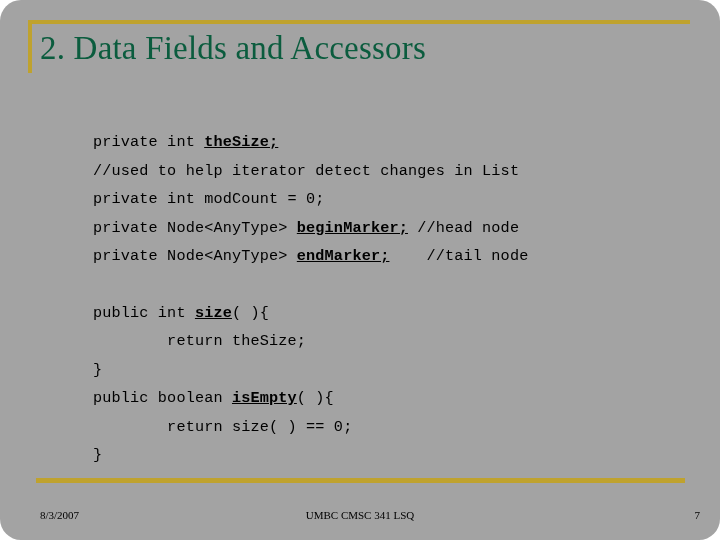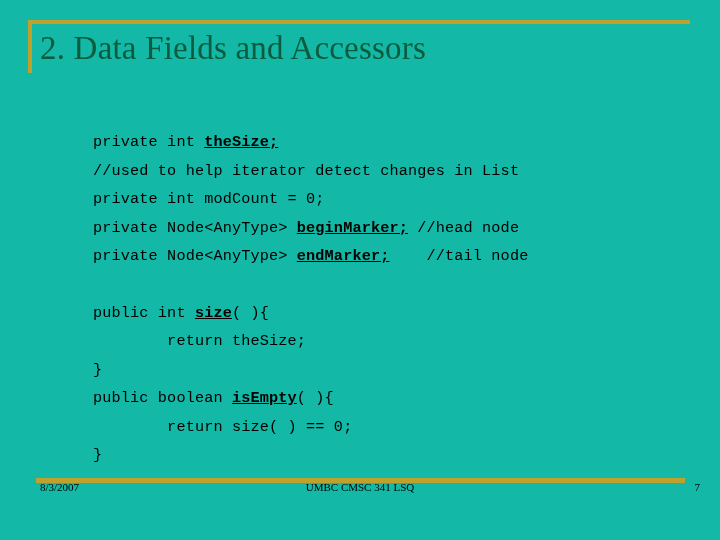--- a/index.html
+++ b/index.html
@@ -12,21 +12,22 @@
     height: 540px;
     overflow: hidden;
     font-family: "Liberation Serif", serif;
     position: relative;
   }
 
   
   #slide {
     position: absolute;
     inset: 0;
-    background: #14b8a6;
+    background: #a3a3a3;
+    border-radius: 21px;
   }
 
   
   #title-rule-top {
     position: absolute;
     left: 28px;
     top: 20px;
     width: 662px;
     height: 4px;
     background: #bfa22e;
@@ -82,21 +83,21 @@
   #footer-rule {
     position: absolute;
     left: 36px;
     top: 478px;
     width: 649px;
     height: 5px;
     background: #bfa22e;
   }
   .footer-text {
     position: absolute;
-    top: 480px;
+    top: 508px;
     font-family: "Liberation Serif", serif;
     font-size: 11px;
     line-height: 14px;
     color: #000000;
     white-space: nowrap;
   }
   #footer-date { left: 40px; }
   #footer-center {
     left: 0;
     width: 720px;

